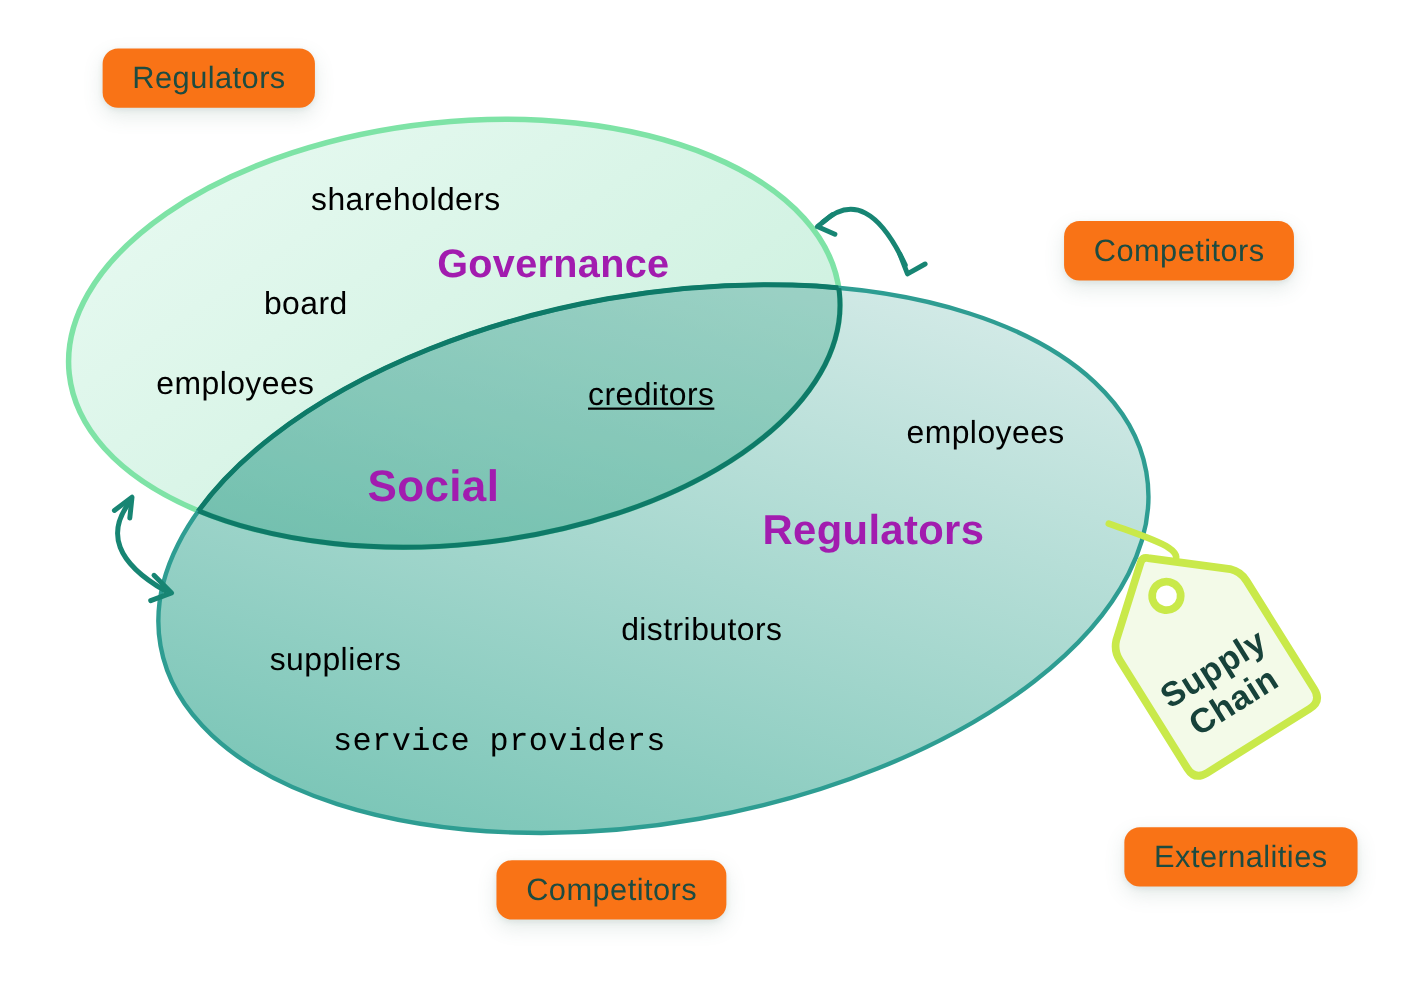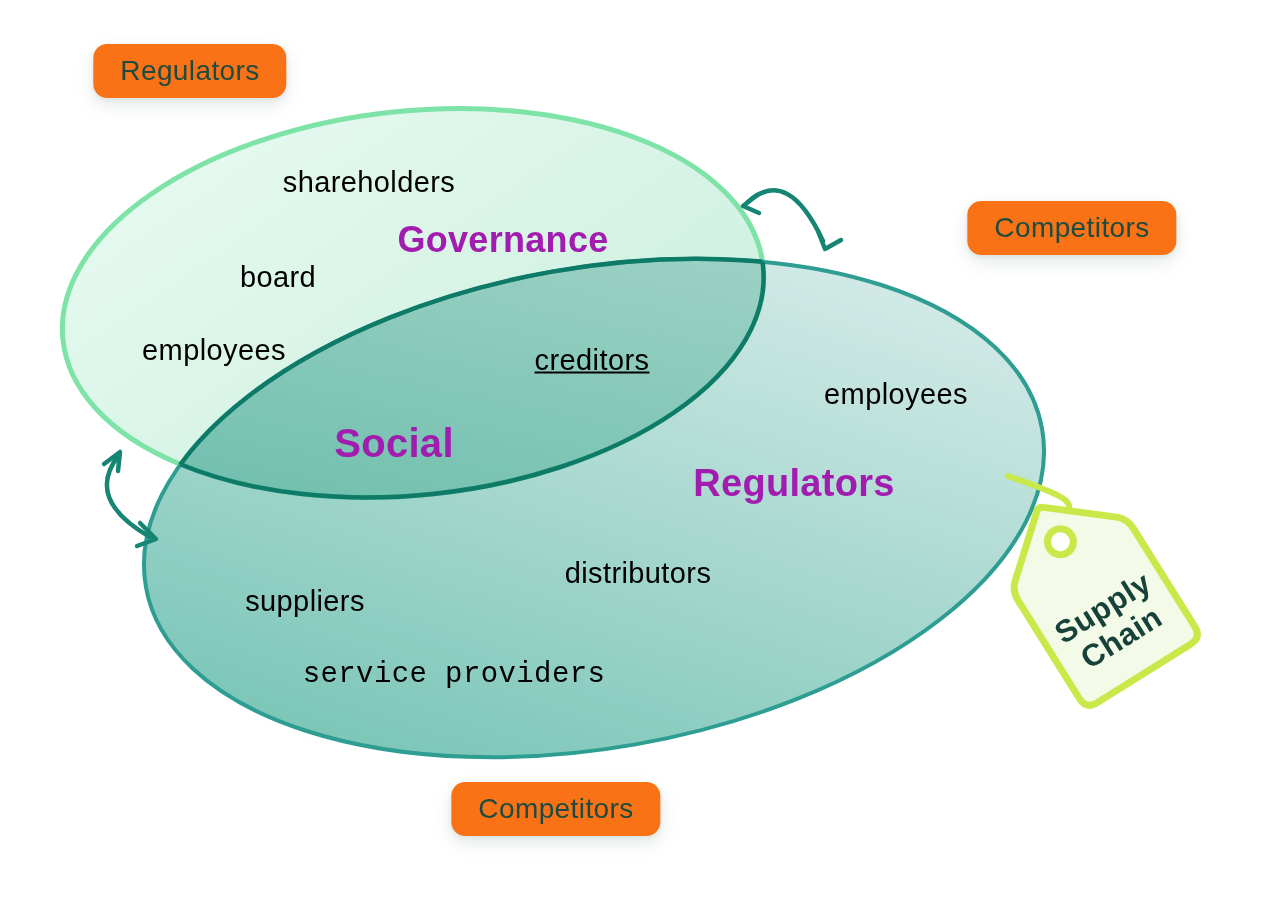--- a/index.html
+++ b/index.html
@@ -87,14 +87,15 @@
 
   <div class="vlabel" style="left:896px;top:394px;">employees</div>
   <div class="vtitle t-env" style="left:794px;top:483px;">Regulators</div>
   <div class="vlabel" style="left:638px;top:573px;">distributors</div>
   <div class="vlabel" style="left:305px;top:601px;">suppliers</div>
   <div class="vlabel" style="left:454px;top:674px;font-family:Liberation Mono, monospace;">service providers</div>
 
   <div class="card" style="left:190px;top:71px;">Regulators</div>
   <div class="card" style="left:1072px;top:228px;">Competitors</div>
   <div class="card" style="left:556px;top:809px;">Competitors</div>
+  <div class="card" style="left:1128px;top:779px;">Externalities</div>
 
 </div>
 
 </body></html>

